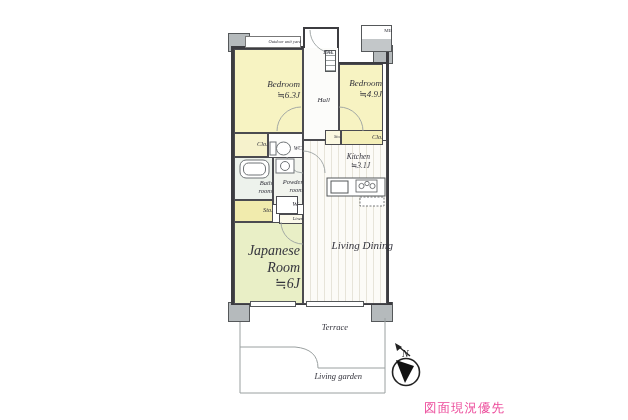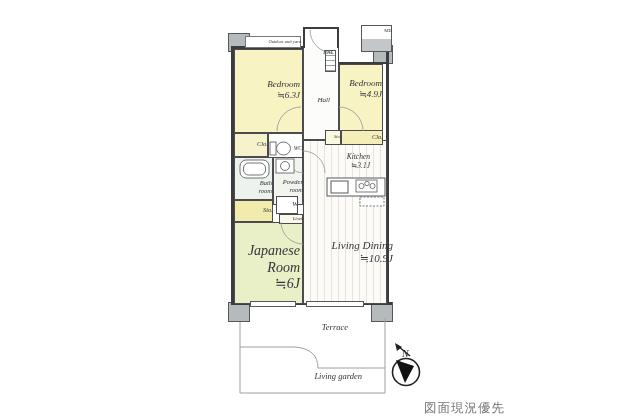--- a/index.html
+++ b/index.html
@@ -8,21 +8,21 @@
   .abs{position:absolute;box-sizing:border-box;}
   .room{border:1px solid #4b4b50;}
   .wall{background:#3c3c40;}
   .pillar{background:#b5babc;border:1px solid #55585a;}
   .lbl{position:absolute;font-style:italic;color:#33333c;text-align:right;line-height:1.18;pointer-events:none;}
   .sz{display:block;}
   .plank{background:repeating-linear-gradient(to right,#fcfbf7 0px,#fcfbf7 6px,#e7e4d9 6px,#e7e4d9 7px);}
   .shelves{background:repeating-linear-gradient(to bottom,#ffffff 0px,#ffffff 4px,#9aa0a0 4px,#9aa0a0 5px);}
   svg{position:absolute;left:0;top:0;}
   .caption{position:absolute;font-family:"DejaVu Sans","Liberation Sans",sans-serif;font-style:normal;
-           color:#737373;font-size:12.5px;letter-spacing:1px;}
+           color:#ec4899;font-size:12.5px;letter-spacing:1px;}
 </style>
 </head>
 <body>
 
 <div id="canvas">
 
   <div class="abs pillar" style="left:228px;top:33px;width:22px;height:19px;"></div>
   <div class="abs pillar" style="left:373px;top:45px;width:20px;height:19px;"></div>
   <div class="abs pillar" style="left:228px;top:302px;width:22px;height:20px;"></div>
   <div class="abs pillar" style="left:371px;top:302px;width:22px;height:20px;"></div>
@@ -119,21 +119,20 @@
     <span class="sz">≒6.3J</span>
   </div>
   <div class="lbl" style="left:340px;top:78px;width:42px;font-size:9px;">
     <span>Bedroom</span>
     <span class="sz">≒4.9J</span>
   </div>
   <div class="lbl" style="left:303px;top:96px;width:27px;font-size:7px;"><span>Hall</span></div>
   <div class="lbl" style="left:306px;top:48px;width:28px;font-size:6.5px;"><span>Ent.</span></div>
   <div class="lbl" style="left:303px;top:239px;width:84px;font-size:11px;margin-left:6px;">
     <span>Living Dining</span>
-    <span class="sz">≒10.9J</span>
   </div>
   <div class="lbl" style="left:238px;top:243px;width:62px;font-size:14px;">
     <span class="sz">Japanese</span>
     <span class="sz">Room</span>
     <span class="sz">≒6J</span>
   </div>
   <div class="lbl" style="left:324px;top:153px;width:46px;font-size:7.5px;">
     <span>Kitchen</span>
     <span class="sz">≒3.1J</span>
   </div>

